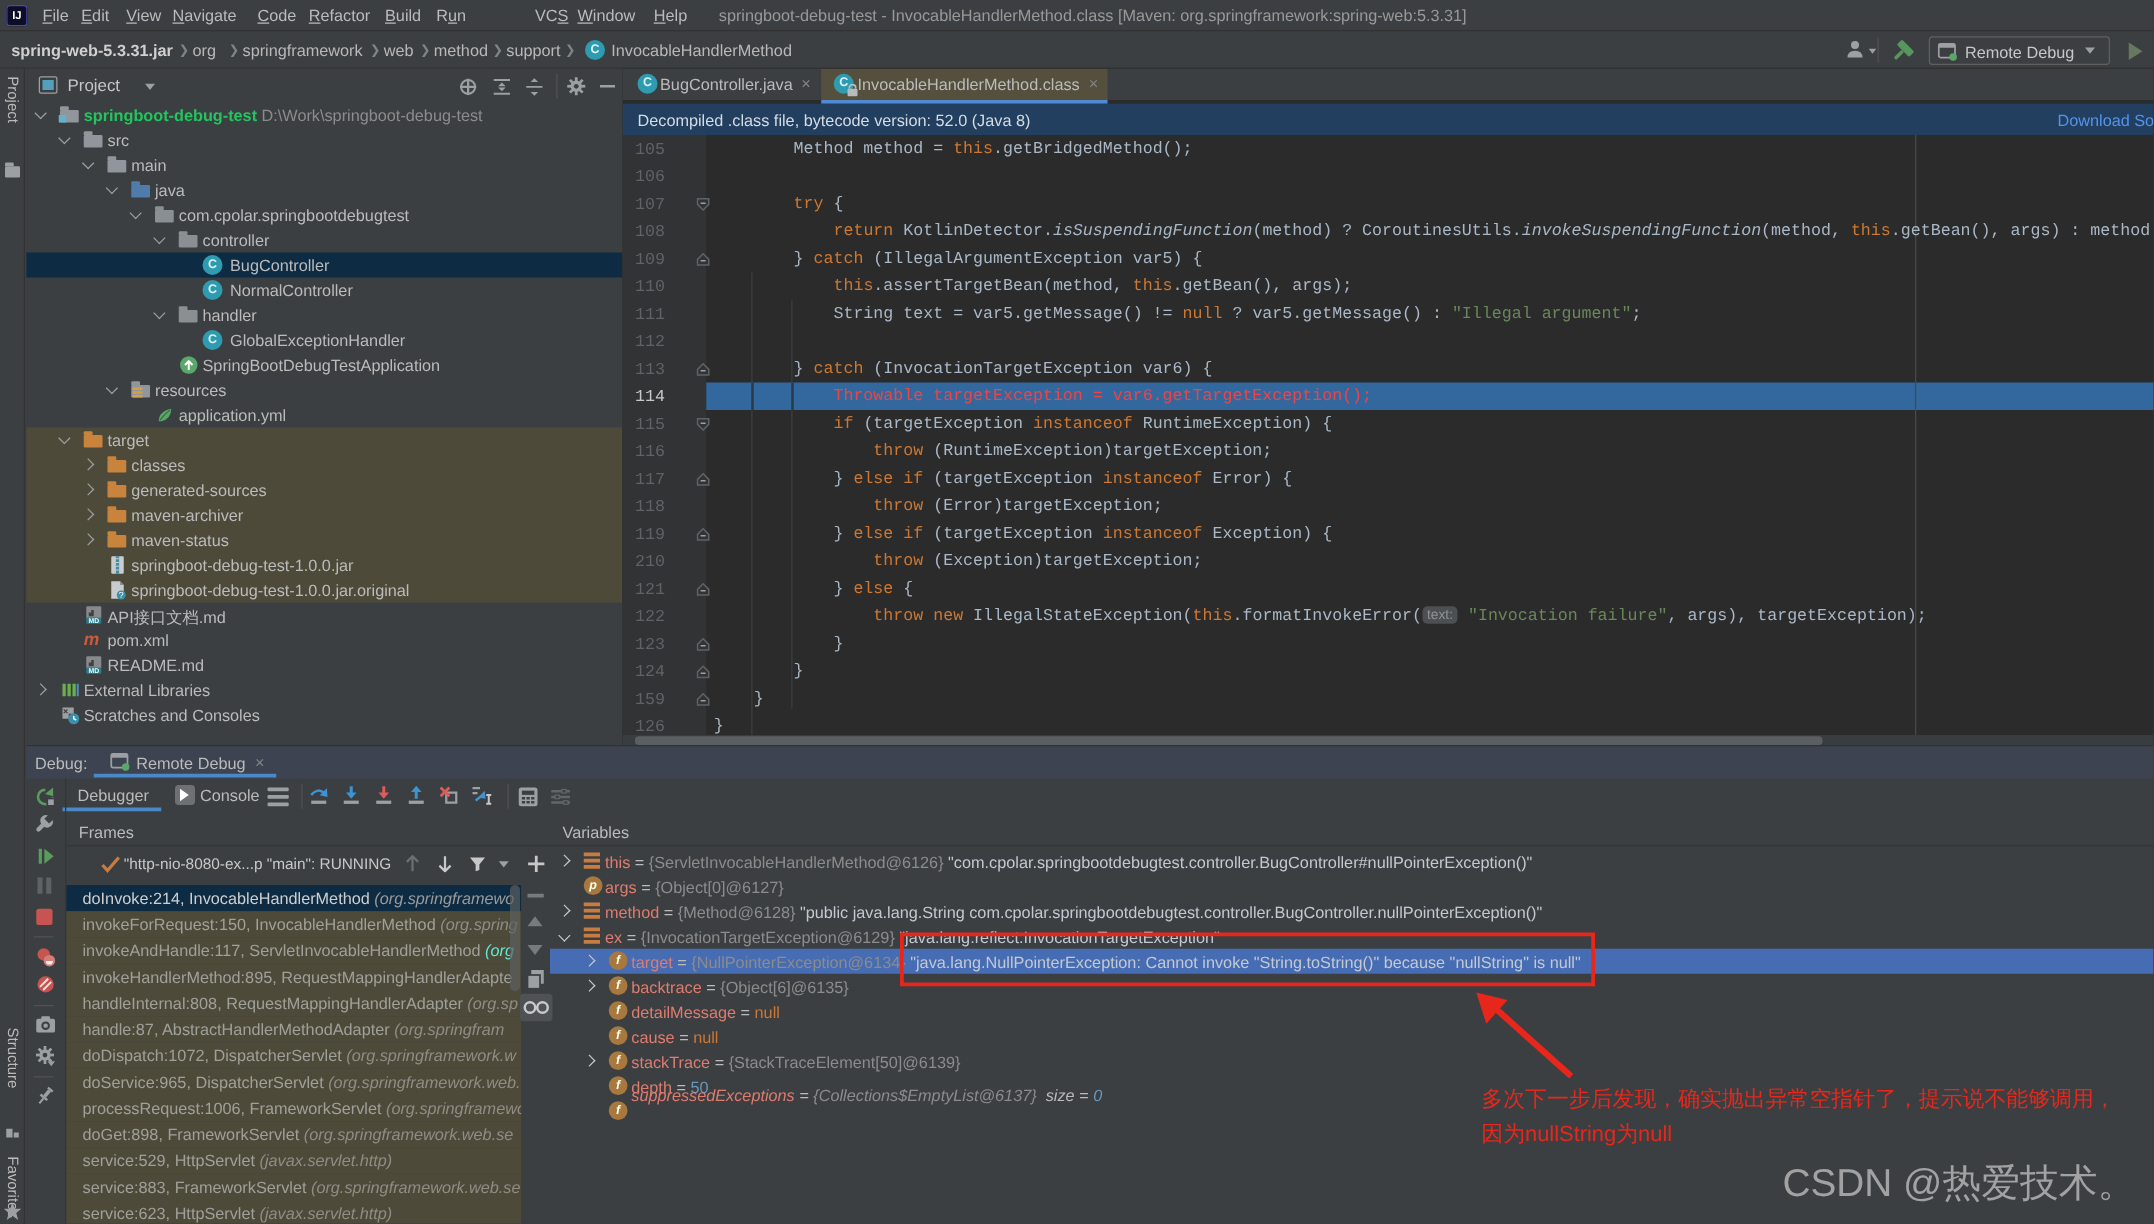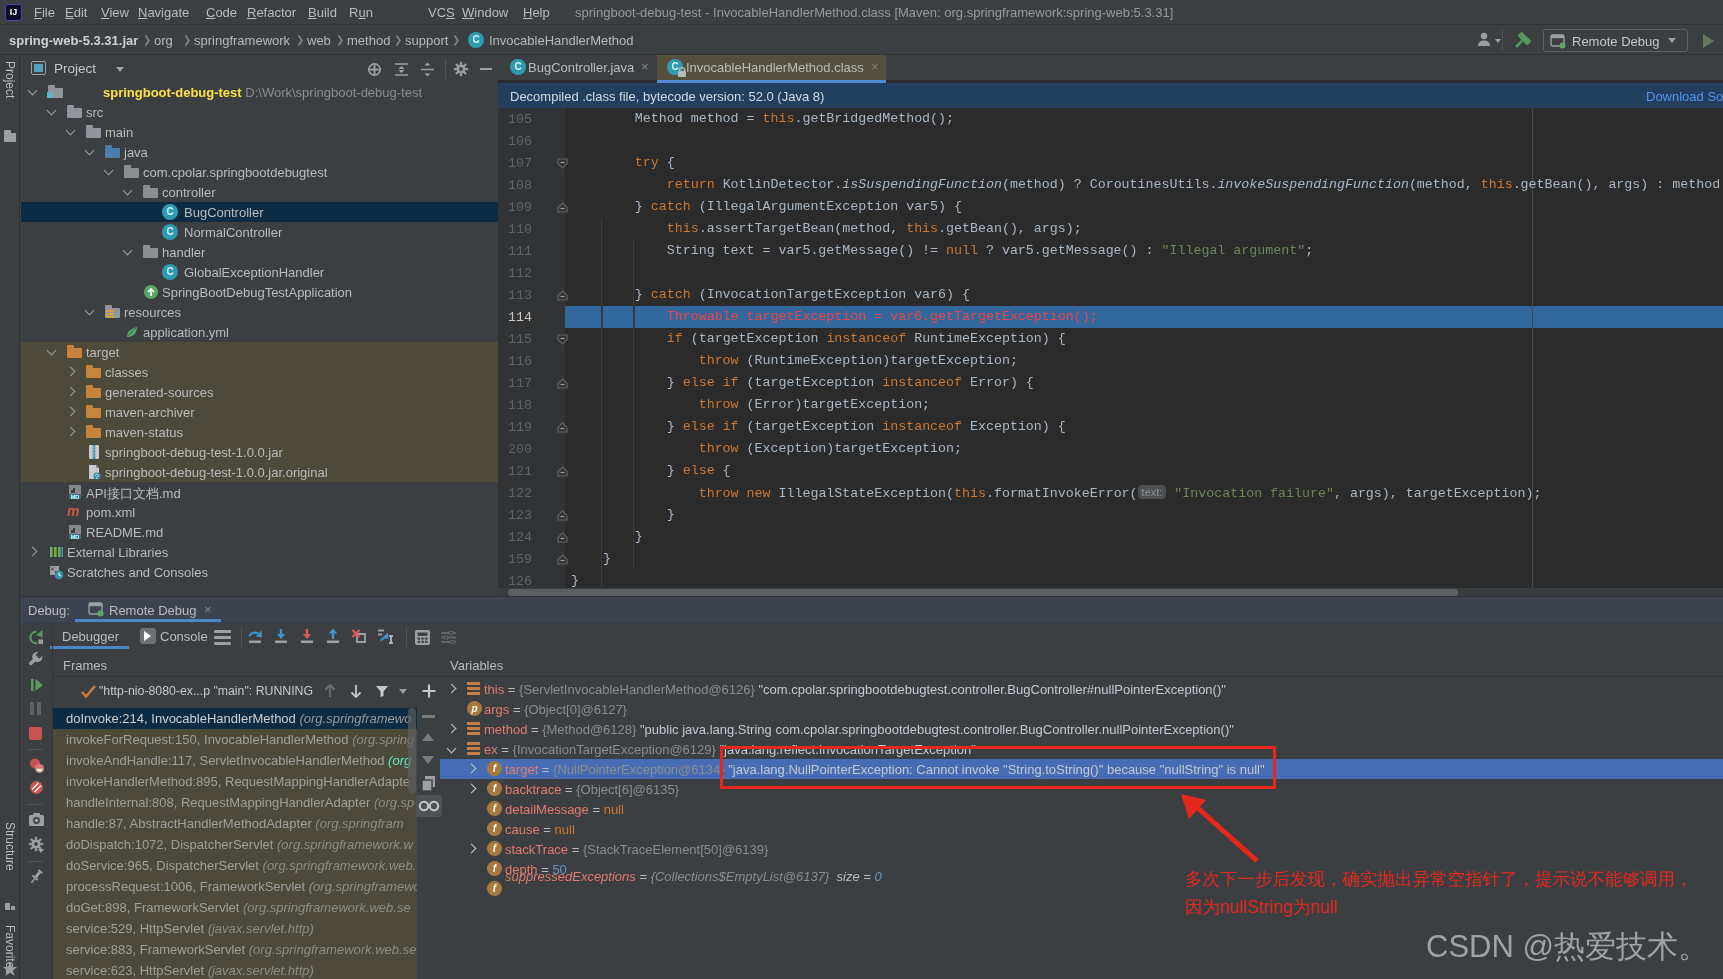--- a/index.html
+++ b/index.html
@@ -119,21 +119,21 @@
           <rect x="0.8" y="6.9" width="3" height="2.2"></rect>
           <rect x="12.2" y="6.9" width="3" height="2.2"></rect>
         </g>
       </g>
       <circle cx="8" cy="8" r="1.9" fill="#3c3f41"></circle>
     </svg>
 <div class="abs" style="left:459px;top:13px;width:12px;height:2px;background:#9da0a3;"></div>
 <span class="chev" style="left:8px;top:32px;transform:rotate(45deg);"></span>
 <span class="folder " style="left:27px;top:33px;background:#90969c;"></span>
 <div class="abs" style="left:26px;top:37px;width:6px;height:6px;background:#62b2c8;"></div>
-    <div class="tt" style="left:46px;top:30px;"><b style="color:#fde047;margin-left:36px;">springboot-debug-test</b> <span class="gr">D:\Work\springboot-debug-test</span></div>
+    <div class="tt" style="left:46px;top:30px;"><b style="color:#22c55e;">springboot-debug-test</b> <span class="gr">D:\Work\springboot-debug-test</span></div>
     <span class="chev" style="left:27px;top:52px;transform:rotate(45deg);"></span>
 <span class="folder " style="left:46px;top:53px;"></span>
 <div class="tt" style="left:65px;top:50px;">src</div>
     <span class="chev" style="left:46px;top:72px;transform:rotate(45deg);"></span>
 <span class="folder " style="left:65px;top:73px;"></span>
 <div class="tt" style="left:84px;top:70px;">main</div>
     <span class="chev" style="left:65px;top:92px;transform:rotate(45deg);"></span>
 <span class="folder f-blue" style="left:84px;top:93px;"></span>
 <div class="tt" style="left:103px;top:90px;">java</div>
     <span class="chev" style="left:84px;top:112px;transform:rotate(45deg);"></span>
@@ -301,21 +301,21 @@
     </svg>
     <div class="abs mono" style="left:73px;top:320px;font-size:13.3px;color:#a9b7c6;white-space:pre;">            } <span class="kw">else</span> <span class="kw">if</span> (targetException <span class="kw">instanceof</span> Error) {</div>
     <div class="abs mono" style="left:7px;top:343px;width:27px;text-align:right;font-size:13.3px;color:#606366;">118</div>
     <div class="abs mono" style="left:73px;top:342px;font-size:13.3px;color:#a9b7c6;white-space:pre;">                <span class="kw">throw</span> (Error)targetException;</div>
     <div class="abs mono" style="left:7px;top:365px;width:27px;text-align:right;font-size:13.3px;color:#606366;">119</div>
     <svg class="abs" style="left:59px;top:367px;" width="11" height="11">
       <path d="M1 10 L10 10 L10 5.5 L5.5 1 L1 5.5 Z" fill="#313335" stroke="#606366" stroke-width="1.2"></path>
       <line x1="3.5" y1="6.5" x2="7.5" y2="6.5" stroke="#9da0a3" stroke-width="1.2"></line>
     </svg>
     <div class="abs mono" style="left:73px;top:364px;font-size:13.3px;color:#a9b7c6;white-space:pre;">            } <span class="kw">else</span> <span class="kw">if</span> (targetException <span class="kw">instanceof</span> Exception) {</div>
-    <div class="abs mono" style="left:7px;top:387px;width:27px;text-align:right;font-size:13.3px;color:#606366;">200</div>
+    <div class="abs mono" style="left:7px;top:387px;width:27px;text-align:right;font-size:13.3px;color:#606366;">210</div>
     <div class="abs mono" style="left:73px;top:386px;font-size:13.3px;color:#a9b7c6;white-space:pre;">                <span class="kw">throw</span> (Exception)targetException;</div>
     <div class="abs mono" style="left:7px;top:409px;width:27px;text-align:right;font-size:13.3px;color:#606366;">121</div>
     <svg class="abs" style="left:59px;top:411px;" width="11" height="11">
       <path d="M1 10 L10 10 L10 5.5 L5.5 1 L1 5.5 Z" fill="#313335" stroke="#606366" stroke-width="1.2"></path>
       <line x1="3.5" y1="6.5" x2="7.5" y2="6.5" stroke="#9da0a3" stroke-width="1.2"></line>
     </svg>
     <div class="abs mono" style="left:73px;top:408px;font-size:13.3px;color:#a9b7c6;white-space:pre;">            } <span class="kw">else</span> {</div>
     <div class="abs mono" style="left:7px;top:431px;width:27px;text-align:right;font-size:13.3px;color:#606366;">122</div>
     <div class="abs mono" style="left:73px;top:430px;font-size:13.3px;color:#a9b7c6;white-space:pre;">                <span class="kw">throw</span> <span class="kw">new</span> IllegalStateException(<span class="kw">this</span>.formatInvokeError(<span style="display:inline-block;background:#4c5052;color:#909395;border-radius:4px;font-size:11px;font-family:'Liberation Sans';padding:0 4px;line-height:14px;vertical-align:1px;">text:</span> <span class="st">"Invocation failure"</span>, args), targetException);</div>
     <div class="abs mono" style="left:7px;top:453px;width:27px;text-align:right;font-size:13.3px;color:#606366;">123</div>

